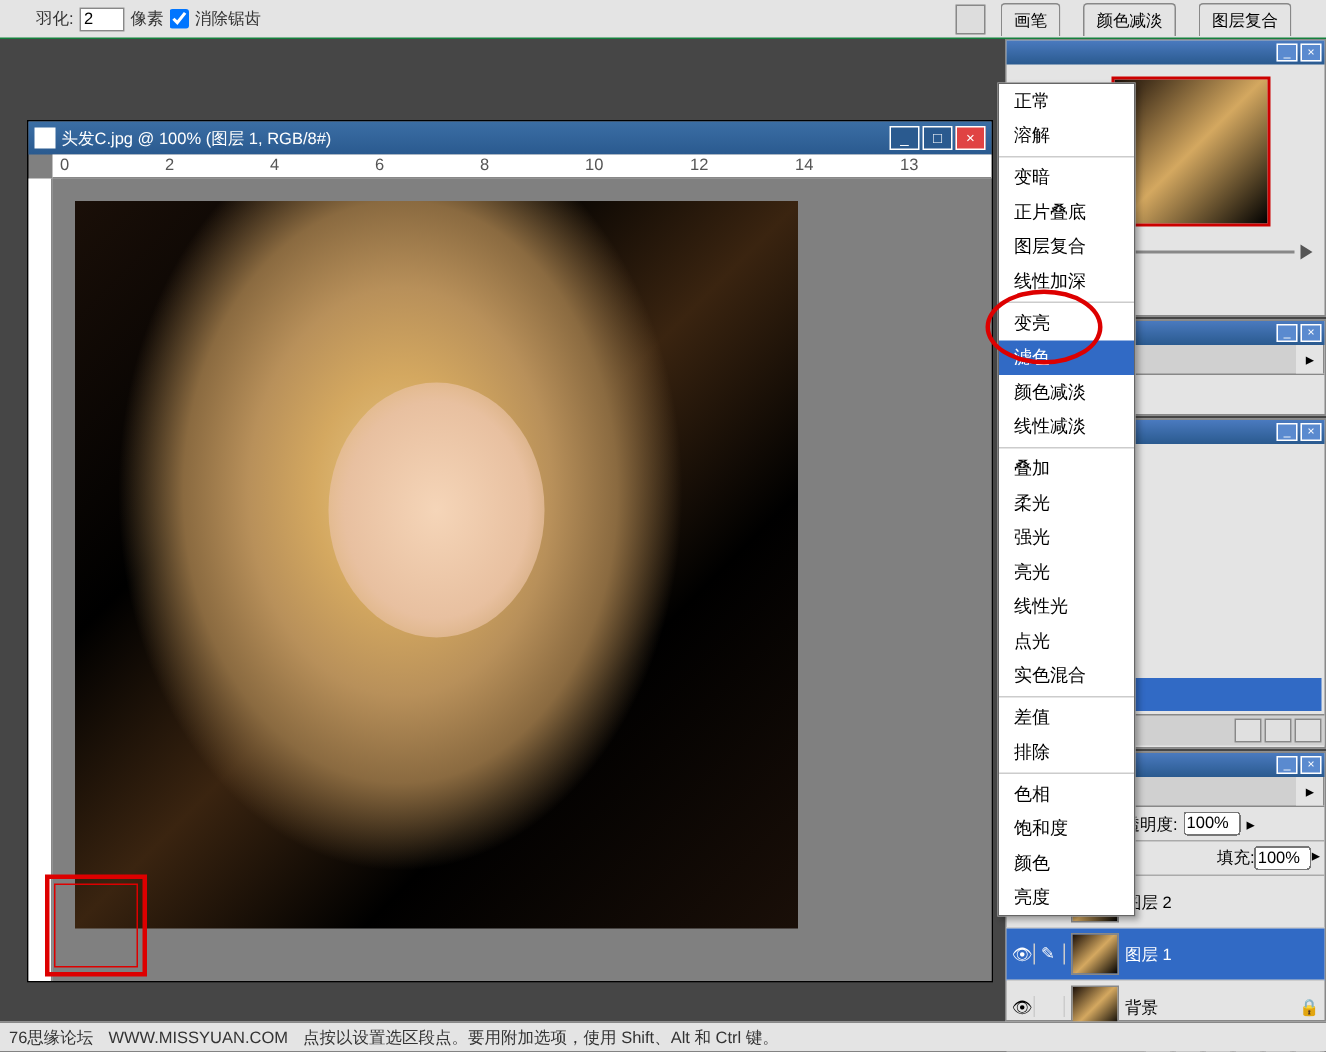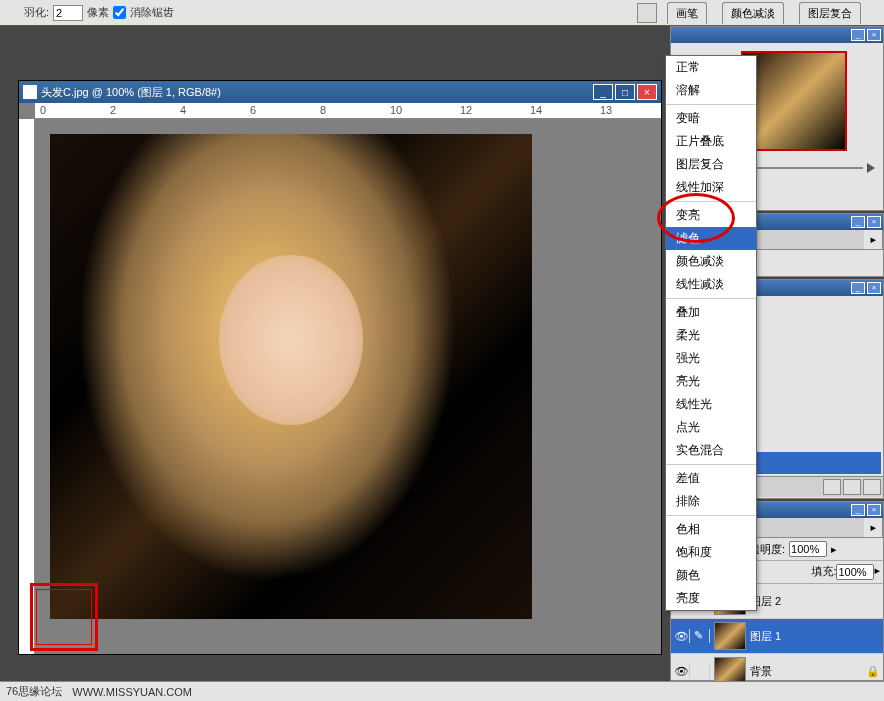--- a/index.html
+++ b/index.html
@@ -279,13 +279,14 @@
       <div class="b"></div>
       <div class="b"></div>
       <div class="b"></div>
     </div>
   </div>
 </div>
 
 <div class="statusbar">
   <span>76思缘论坛</span>
   <span>WWW.MISSYUAN.COM</span>
+  <span>点按以设置选区段点。要用附加选项，使用 Shift、Alt 和 Ctrl 键。</span>
 </div>
 
 </body></html>

